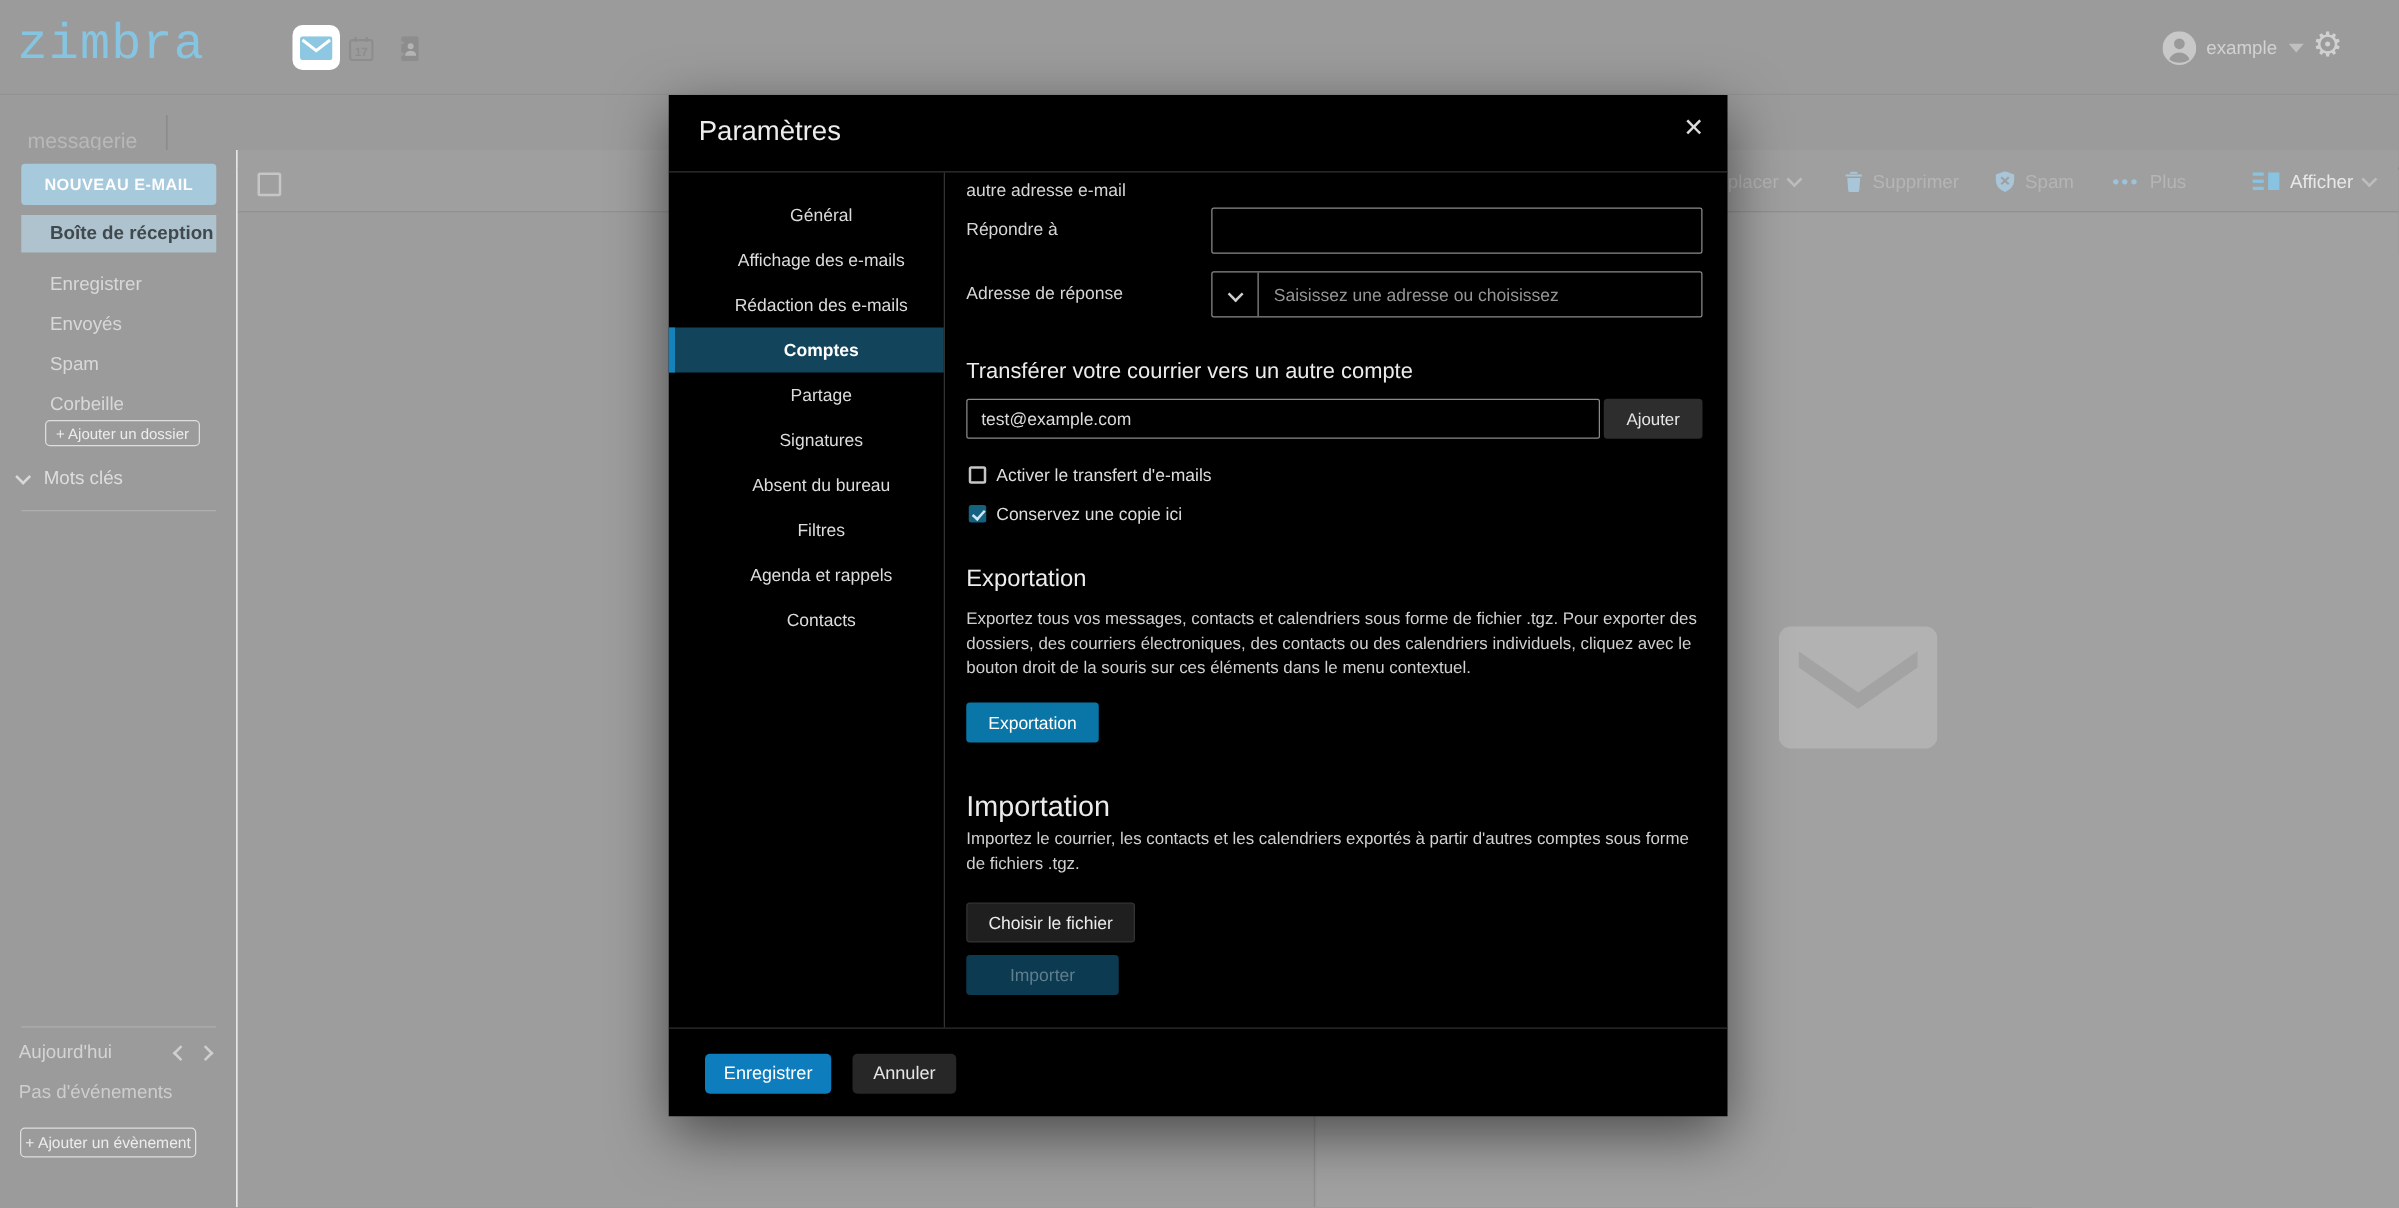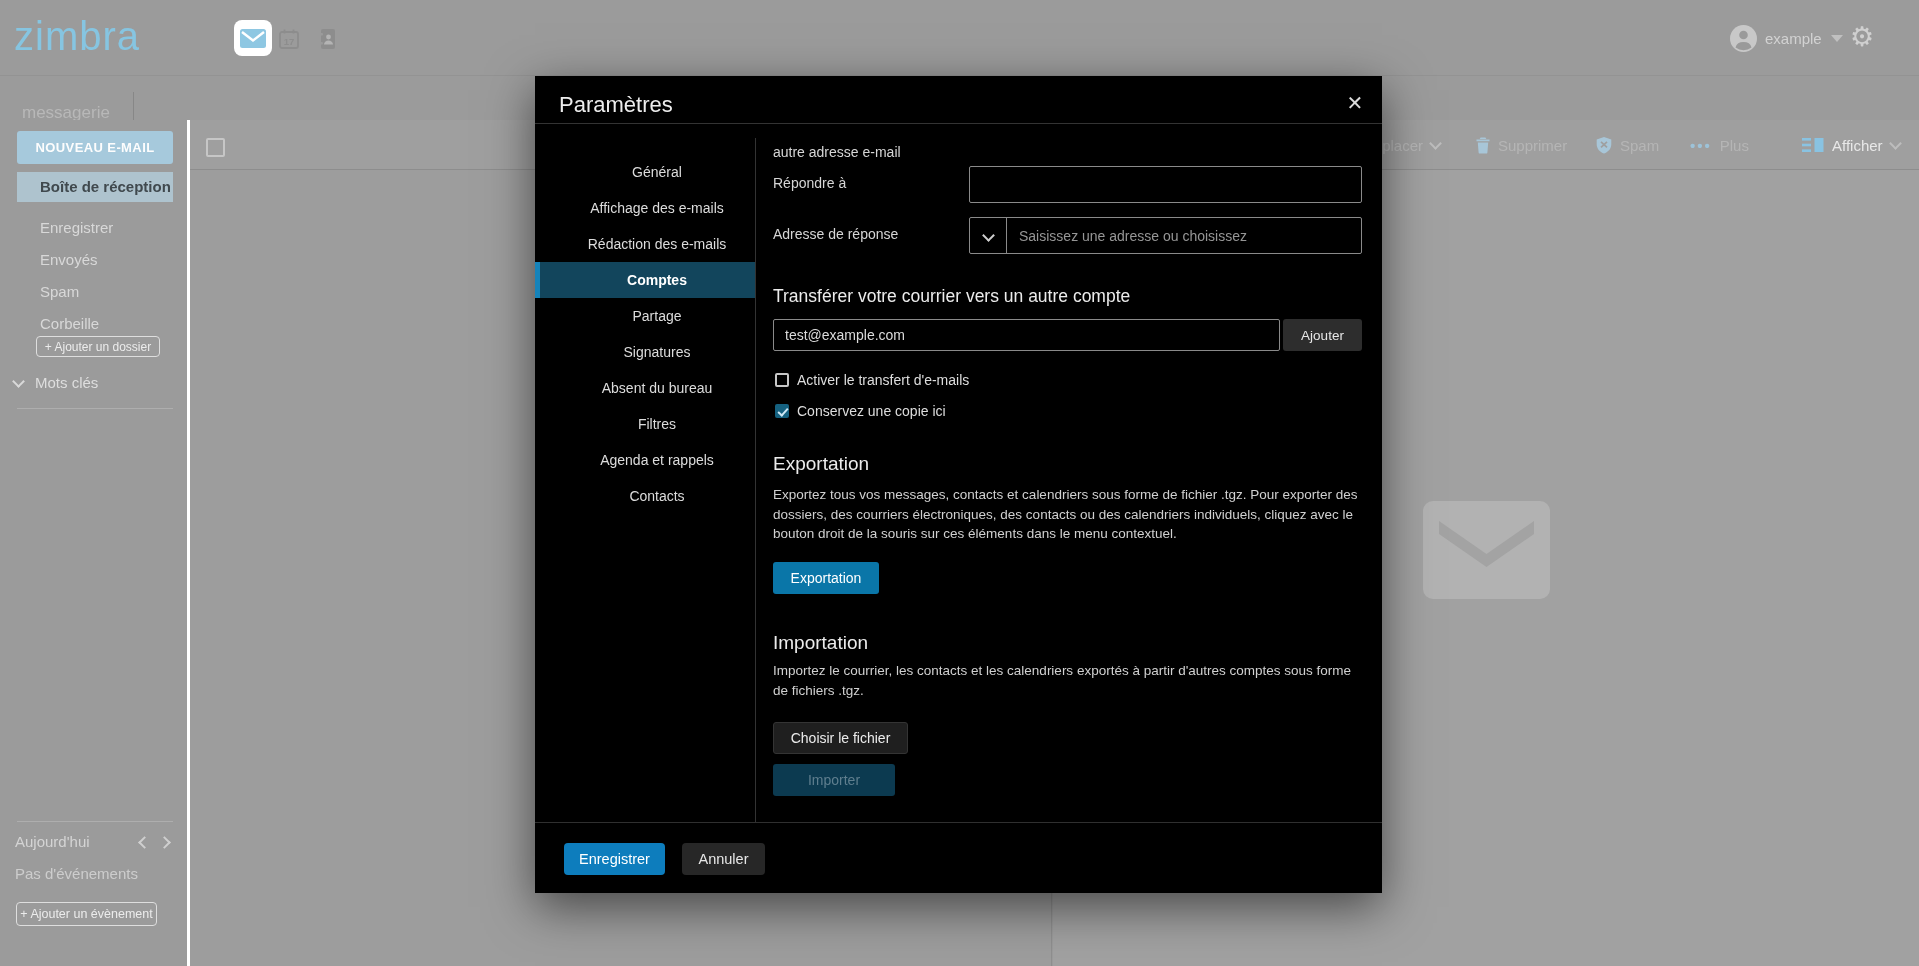--- a/index.html
+++ b/index.html
@@ -7,21 +7,21 @@
   button{font-family:inherit;border:none;cursor:pointer;background:none;padding:0;}
   input{font-family:inherit;outline:none;}
 
   
   .chev{display:inline-block;width:7px;height:7px;border-right:2px solid currentColor;border-bottom:2px solid currentColor;transform:rotate(45deg);}
   .chev.left{transform:rotate(135deg);}
   .chev.right{transform:rotate(-45deg);}
 
   
   .topbar{position:absolute;left:0;top:0;width:1919px;height:75px;background:#9b9b9b;border-bottom:1px solid #939393;}
-  .logo{position:absolute;left:14px;top:14px;font-size:40px;color:#86c5e1;letter-spacing:1px;}
+  .logo{position:absolute;left:14px;top:14px;font-size:40px;color:#86c5e1;letter-spacing:1px;font-family:Liberation Mono, monospace;}
   .app-tile{position:absolute;left:234px;top:20px;width:38px;height:36px;background:#ffffff;border-radius:8px;display:flex;align-items:center;justify-content:center;}
   .app-cal{position:absolute;left:279px;top:29px;width:20px;height:20px;}
   .app-book{position:absolute;left:319px;top:29px;width:16px;height:20px;}
   .search{position:absolute;left:1105px;top:16px;width:600px;height:42px;border:1px solid #c4c4c4;border-radius:4px;display:flex;align-items:center;box-sizing:border-box;padding:0 12px;}
   .search input{flex:1;background:transparent;border:none;font-size:16px;color:#e8e8e8;margin-left:10px;}
   .search input::placeholder{color:#b6b6b6;}
   .schev{color:#c4c4c4;margin-left:8px;}
   .account{position:absolute;left:1730px;top:22px;height:32px;display:flex;align-items:center;cursor:pointer;justify-content:space-between;}
   .acct-name{font-size:15px;color:#d2d2d2;margin-left:8px;}
   .caret{width:0;height:0;border-left:6px solid transparent;border-right:6px solid transparent;border-top:7px solid #c0c0c0;margin-left:9px;display:inline-block;}
@@ -39,57 +39,57 @@
   .ticon{color:#a8c6d8;}
   .dots{color:#9dc3d9;font-size:15px;font-weight:bold;letter-spacing:2px;}
   .bright{color:#e8e8e8;}
 
   
   .listpane{position:absolute;left:190px;top:170px;width:862px;height:796px;background:#9d9d9d;border-right:1px solid #8f8f8f;box-sizing:border-box;}
   .readingpane{position:absolute;left:1053px;top:170px;width:866px;height:796px;background:#a1a1a1;}
   .envelope{position:absolute;left:370px;top:331px;}
 
   
-  .sidebar{position:absolute;left:0;top:120px;width:190px;height:846px;background:#9b9b9b;border-right:3px solid #ffffff;box-sizing:border-box;}
+  .sidebar{position:absolute;left:0;top:120px;width:190px;height:846px;background:#9b9b9b;border-right:1px solid #ffffff;box-sizing:border-box;}
   .compose{position:absolute;left:17px;top:11px;width:156px;height:33px;background:#a6c9dc;border-radius:3px;color:#fdfdfd;font-weight:bold;font-size:13px;letter-spacing:.4px;}
   .folder{position:absolute;left:17px;width:156px;height:30px;line-height:30px;padding-left:23px;box-sizing:border-box;font-size:15px;color:#d8d8d8;cursor:pointer;white-space:nowrap;}
   .folder.sel{background:#aec3ce;color:#40494e;font-weight:bold;}
   .pill{border:1px solid #dedede;border-radius:4px;background:transparent;color:#ececec;font-size:12px;white-space:nowrap;}
   .addfolder{position:absolute;left:36px;top:216px;width:124px;height:21px;}
   .tags{position:absolute;left:14px;top:250px;height:24px;display:flex;align-items:center;gap:12px;font-size:15px;color:#dedede;cursor:pointer;}
   .tags .chev{color:#d9d9d9;margin-top:-2px;}
   .sdiv{position:absolute;left:17px;width:156px;border-top:1px solid #aeaeae;}
   .today{position:absolute;left:15px;top:713px;font-size:15px;color:#d4d4d4;}
   .navprev{position:absolute;left:140px;top:718px;color:#cfcfcf;cursor:pointer;}
   .navnext{position:absolute;left:160px;top:718px;color:#cfcfcf;cursor:pointer;}
   .noevents{position:absolute;left:15px;top:745px;font-size:15px;color:#cdcdcd;}
   .addevent{position:absolute;left:16px;top:782px;width:141px;height:24px;font-size:12.5px;}
 
   
   .modal{position:absolute;left:535px;top:76px;width:847px;height:817px;background:#000000;box-shadow:0 14px 45px rgba(0,0,0,.55);z-index:100;}
-  .mhead{position:absolute;left:0;top:0;width:100%;height:48px;border-bottom:1px solid #333333;box-sizing:border-box;}
+  .mhead{position:absolute;left:0;top:0;width:100%;height:62px;border-bottom:1px solid #333333;box-sizing:border-box;}
   .mtitle{position:absolute;left:24px;top:16px;font-size:22px;color:#ededed;}
   .mclose{position:absolute;right:14px;top:14px;width:26px;height:26px;color:#dcdcdc;font-size:20px;line-height:26px;text-align:center;}
   .mnav{position:absolute;left:0;top:62px;width:221px;height:684px;border-right:1px solid #333333;box-sizing:border-box;padding-top:16px;}
   .nitem{height:36px;line-height:36px;padding-left:24px;font-size:14px;color:#dcdcdc;cursor:pointer;white-space:nowrap;text-align:center;}
   .nitem.sel{background:#12455c;border-left:5px solid #1583ba;padding-left:19px;color:#ffffff;font-weight:bold;}
   .mcontent{position:absolute;left:221px;top:62px;right:0;bottom:71px;overflow:hidden;}
   .cliptext{position:absolute;left:17px;top:6px;font-size:14px;color:#d6d6d6;}
   .flabel{position:absolute;left:17px;font-size:14px;color:#d6d6d6;}
   .l1{top:37px;}.l2{top:88px;}
   .finput{background:#000;border:1px solid #8a8a8a;border-radius:2px;color:#dcdcdc;font-size:14px;padding:0 11px;box-sizing:border-box;}
   .i1{position:absolute;left:213px;top:28px;width:393px;height:37px;}
   .combo{position:absolute;left:213px;top:79px;width:393px;height:37px;border:1px solid #8a8a8a;border-radius:2px;display:flex;box-sizing:border-box;}
   .combochev{width:36px;border-right:1px solid #8a8a8a;display:flex;align-items:center;justify-content:center;color:#cfcfcf;cursor:pointer;}
   .comboinput{flex:1;background:transparent;border:none;color:#dcdcdc;font-size:14px;padding:0 12px;}
   .comboinput::placeholder{color:#969696;}
   .h{position:absolute;left:17px;margin:0;font-weight:normal;color:#ececec;}
   .hfwd{top:148px;font-size:17.5px;}
   .hexp{top:315px;font-size:19px;}
-  .himp{top:494px;font-size:19px;}
+  .himp{top:494px;font-size:23px;}
   .fwdinput{position:absolute;left:17px;top:181px;width:507px;height:32px;}
   .btn{height:32px;border-radius:3px;font-size:14px;display:inline-flex;align-items:center;justify-content:center;}
   .addbtn{position:absolute;left:527px;top:181px;min-width:79px;height:32px;background:#2d2d2d;color:#e6e6e6;font-size:13.5px;}
   .cb{position:absolute;width:14px;height:14px;box-sizing:border-box;border-radius:2px;cursor:pointer;}
   .cb.unchecked{border:2px solid #c6c6c6;background:transparent;}
   .cb.checked{background:#156180;border:none;}
   .cb.checked::after{content:"";position:absolute;left:4.5px;top:1.5px;width:4px;height:8px;border-right:2px solid #cfe8f5;border-bottom:2px solid #cfe8f5;transform:rotate(42deg);}
   .cb1{left:19px;top:235px;}
   .cb2{left:19px;top:266px;}
   .cblabel{position:absolute;font-size:14px;color:#dedede;}

